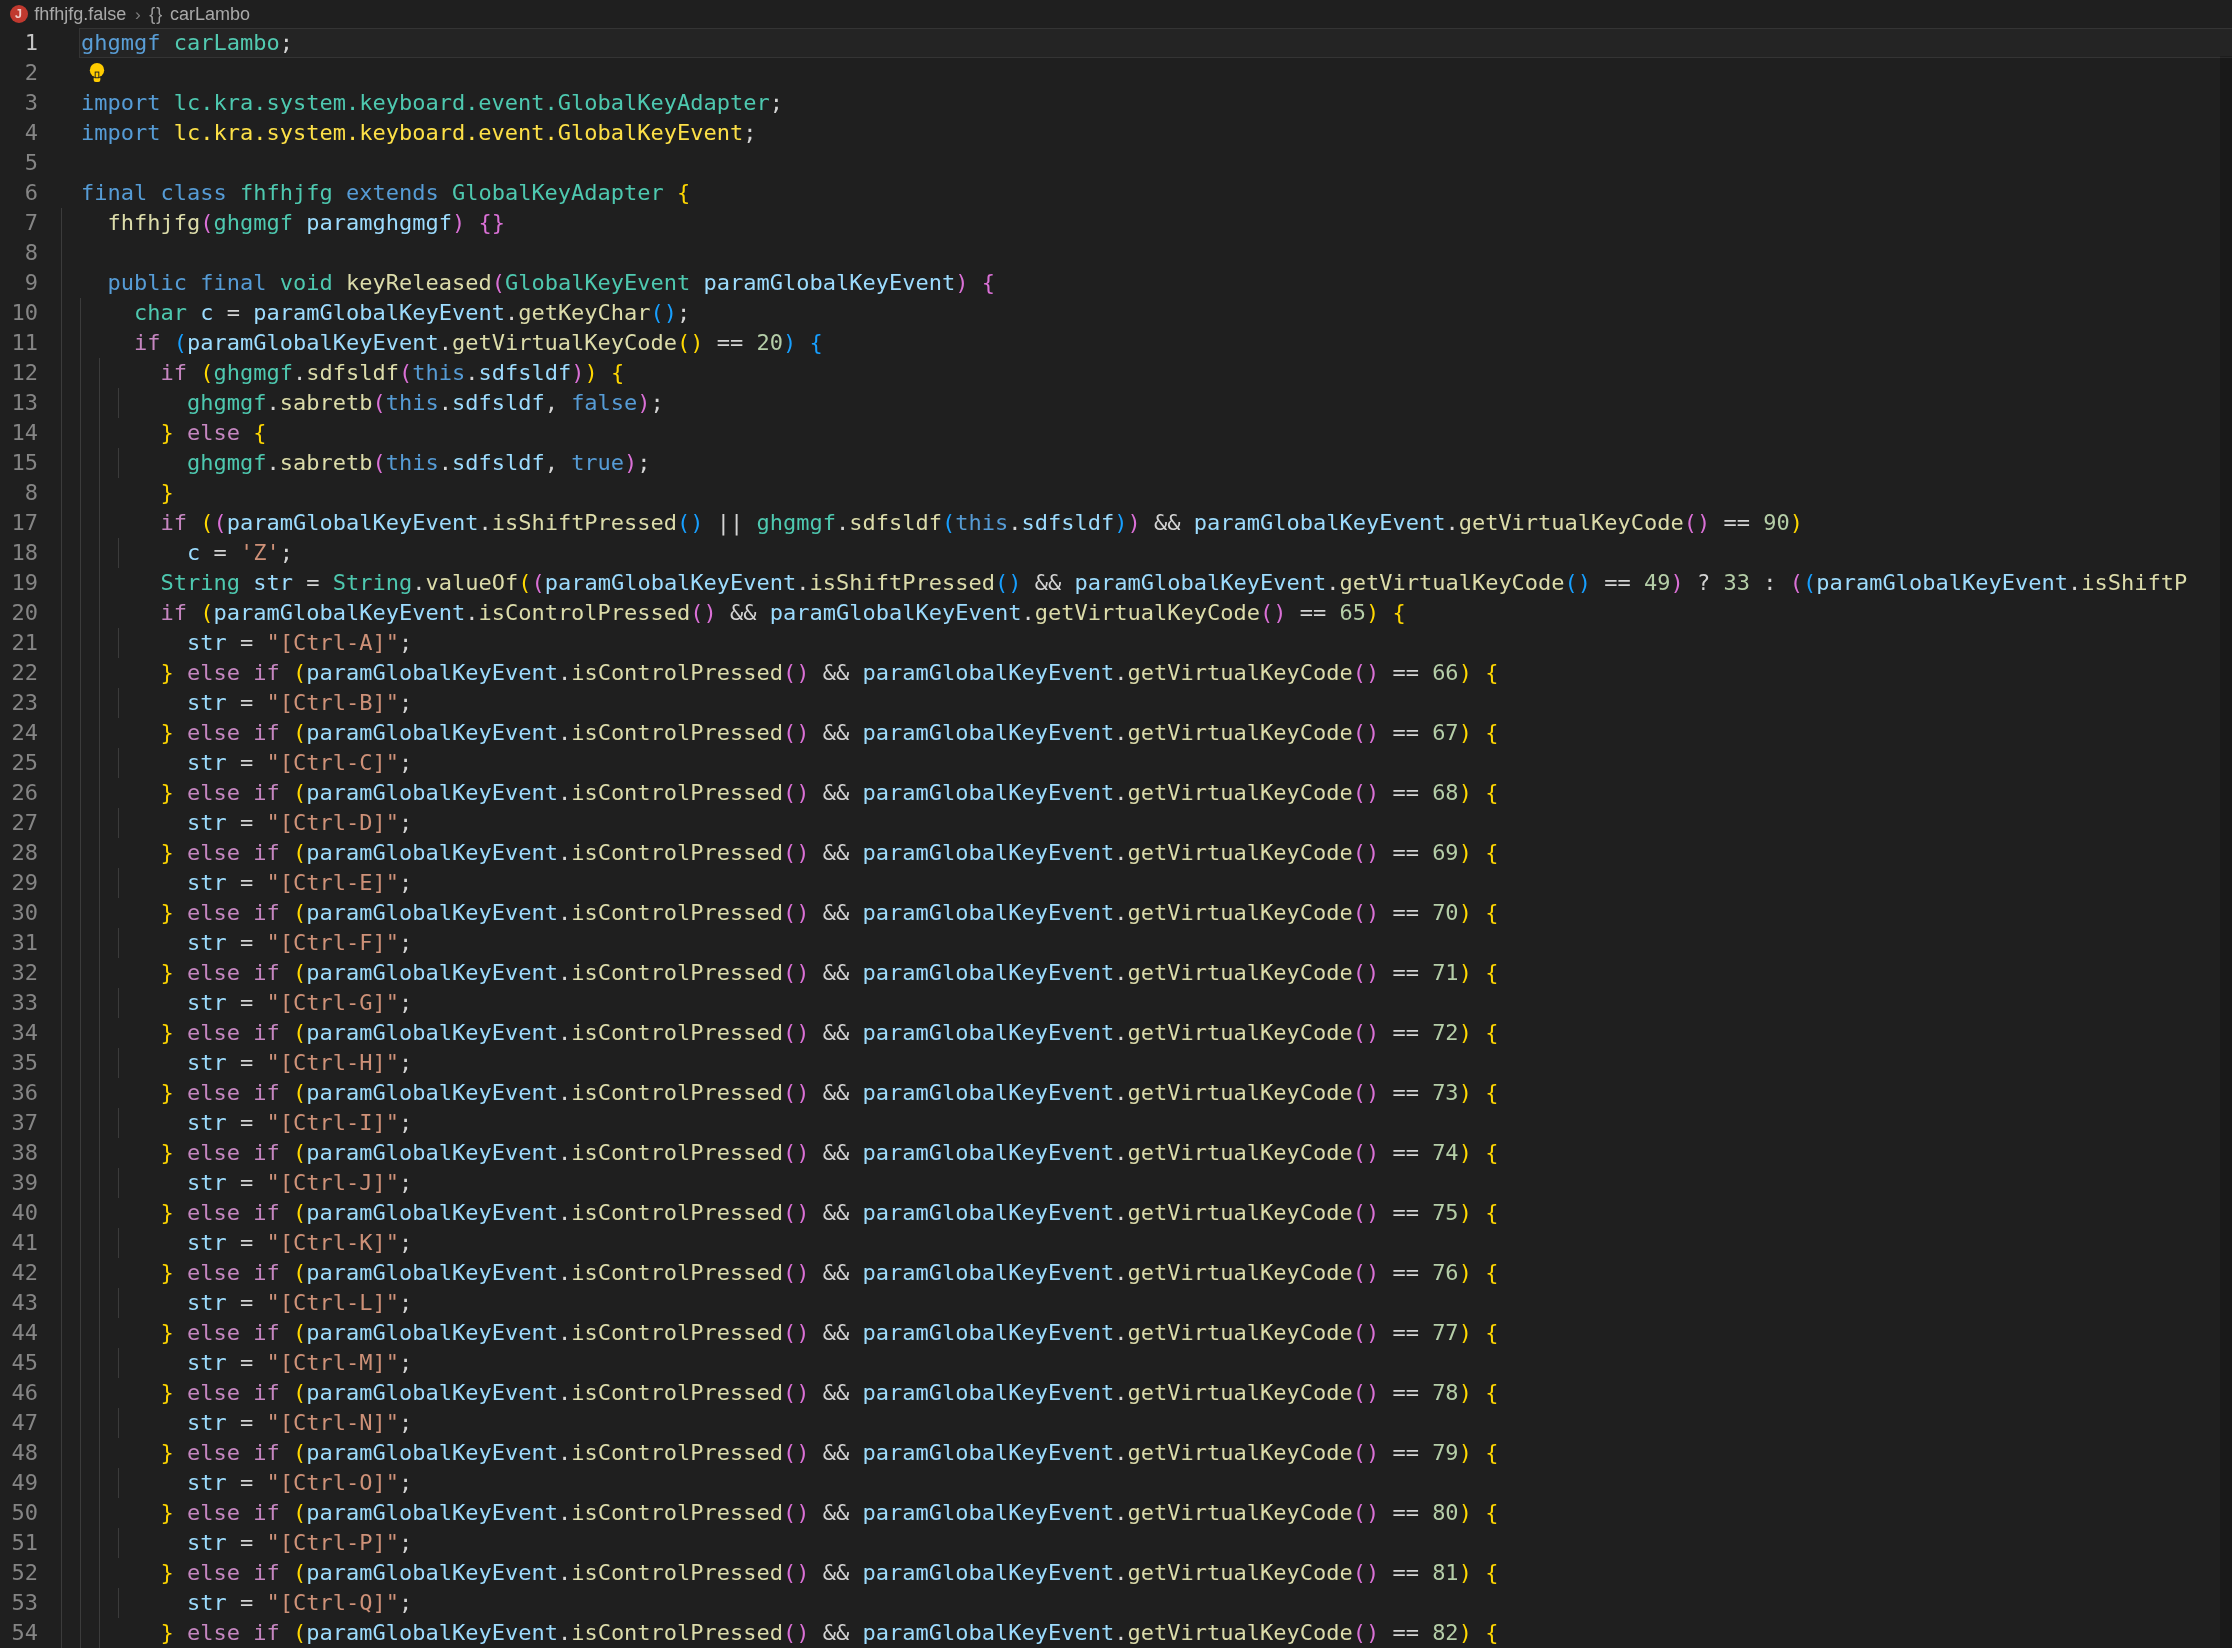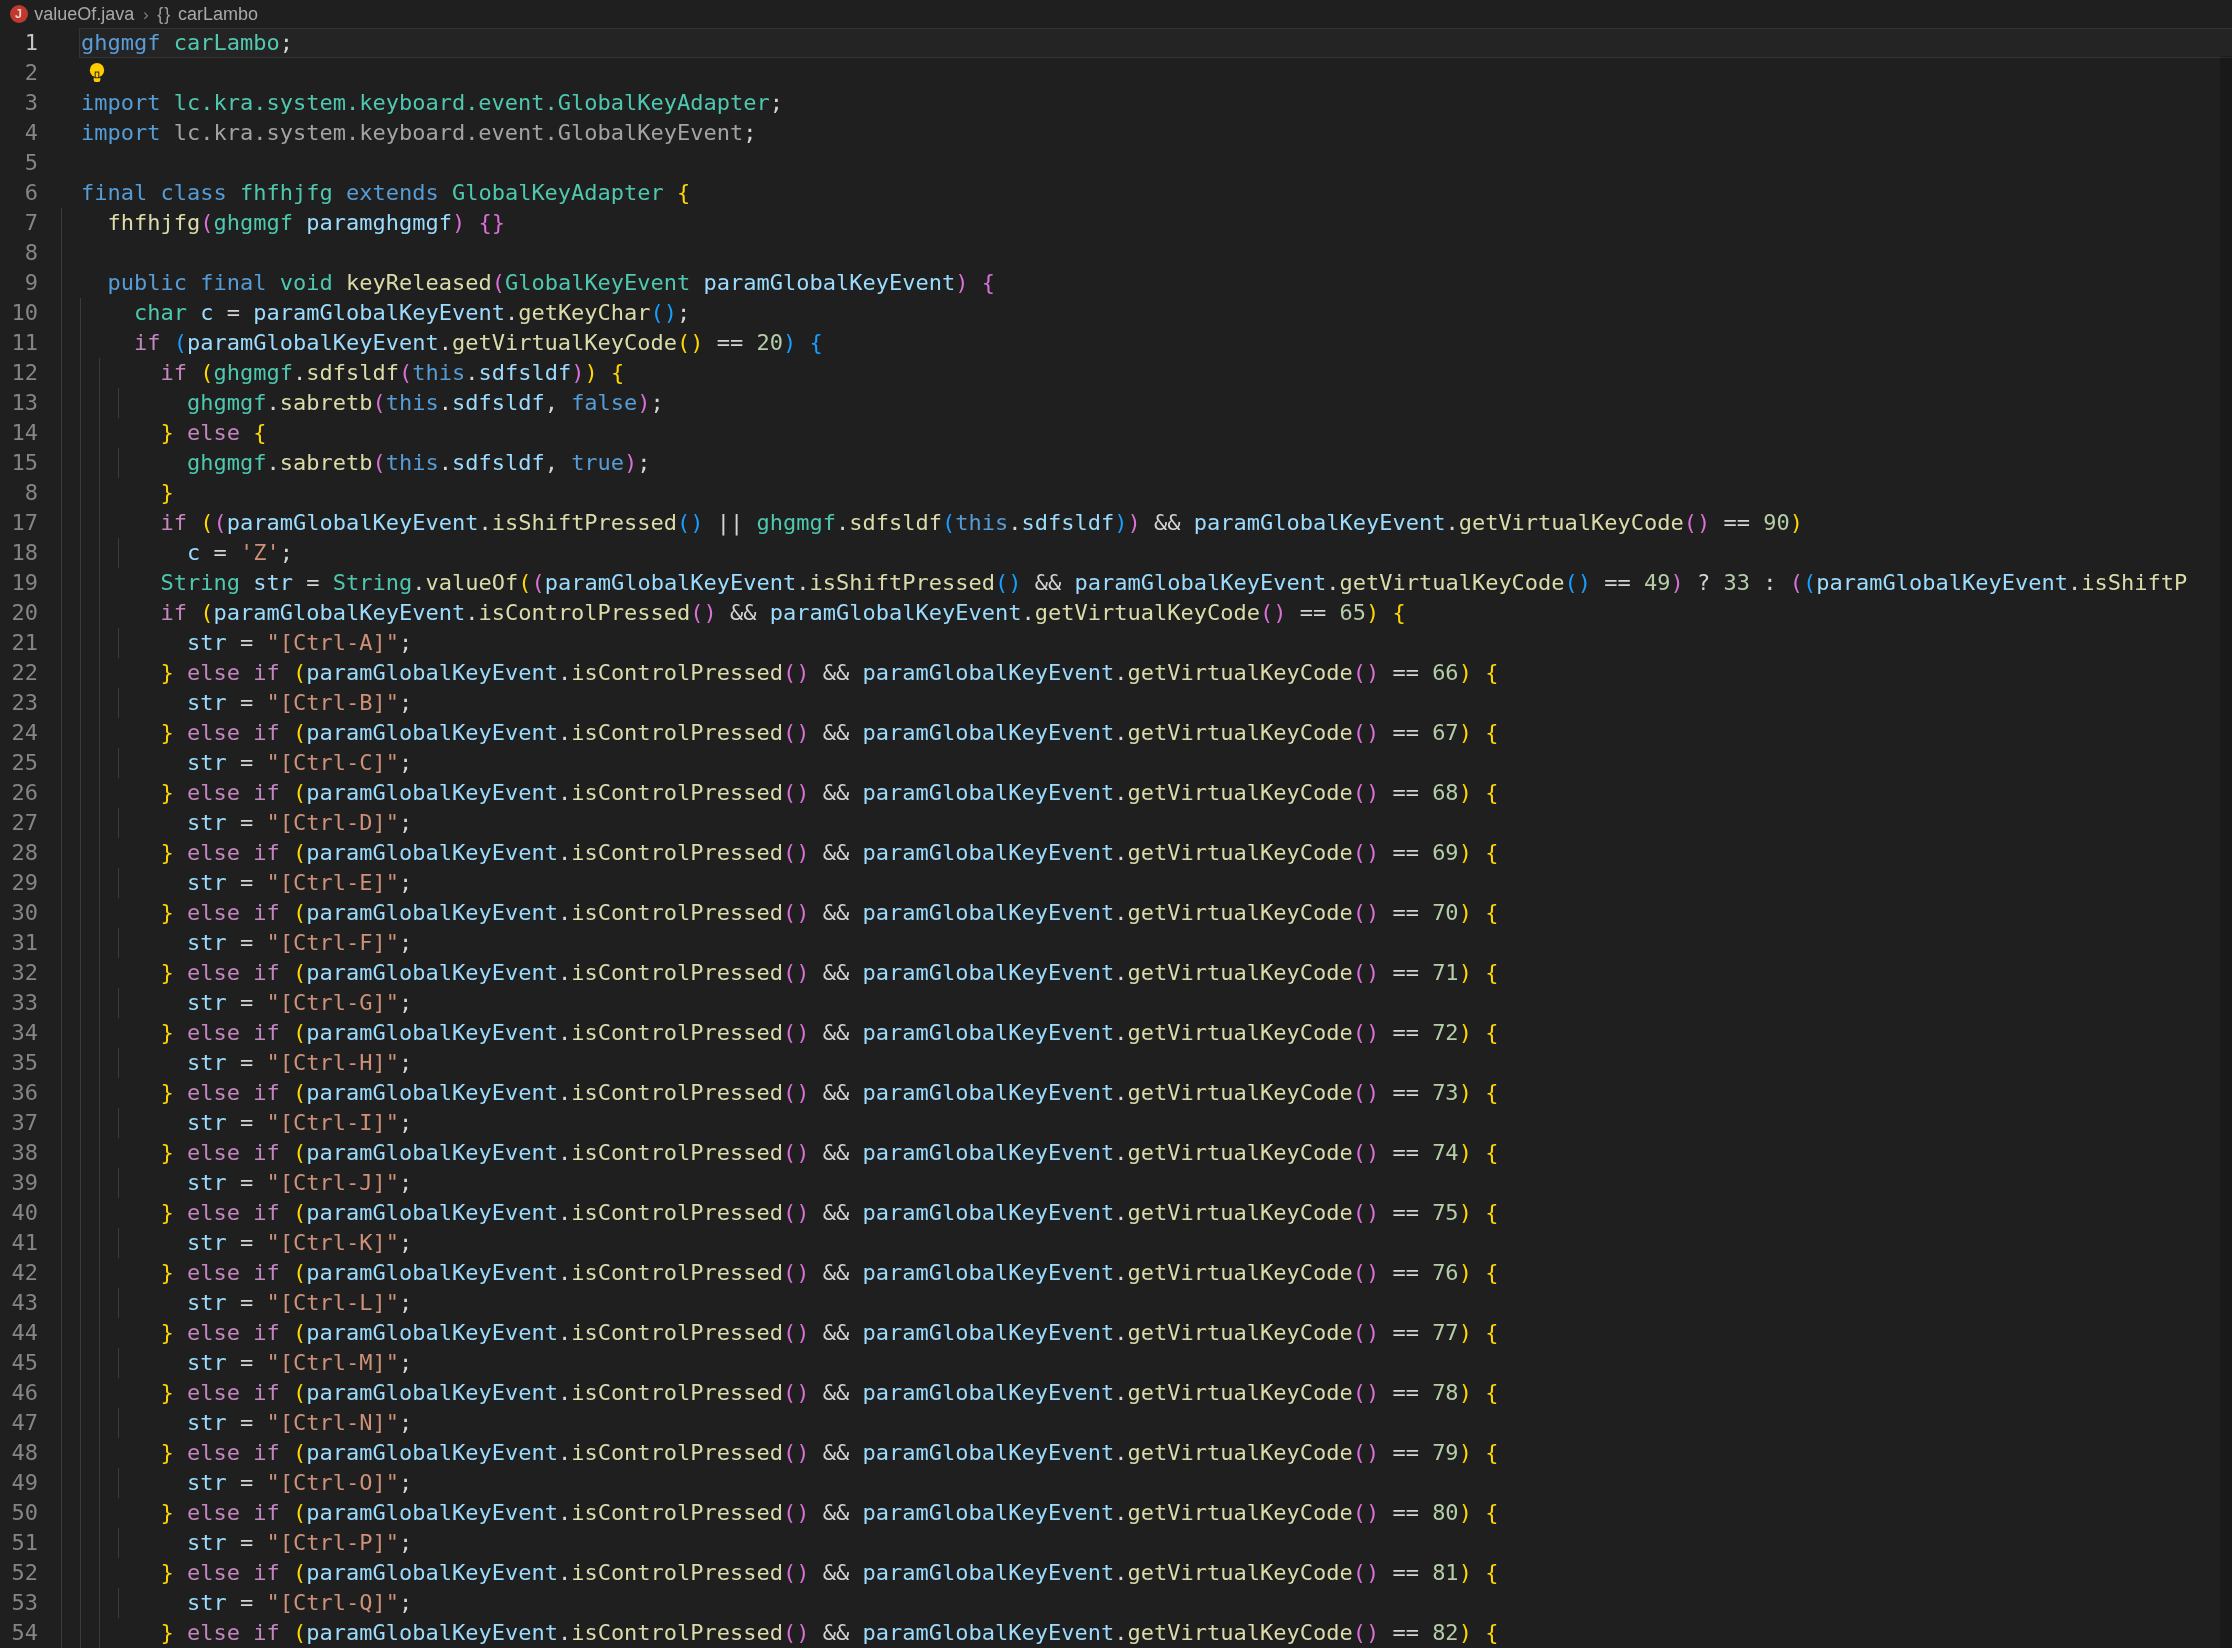--- a/index.html
+++ b/index.html
@@ -51,36 +51,36 @@
   .scroll-strip {
     position:absolute; right:0; top:28px; width:13.4px; height:1621px;
     background:rgba(0,0,0,0.18);
   }
 </style>
 </head>
 <body>
 
 <div class="breadcrumb">
   <span class="file-icon">J</span>
-  <span class="crumb">valueOf.java</span>
+  <span class="crumb">fhfhjfg.false</span>
   <span class="crumb-sep">›</span>
   <span class="ns-icon">{}</span>
   <span class="crumb">carLambo</span>
 </div>
 
 <div class="editor">
   <div id="code-lines">
       <div class="line active-row"><div class="ln active">1</div><div class="content"><span style="color: rgb(86, 156, 214);">ghgmgf</span><span style="color: rgb(212, 212, 212);"> </span><span style="color: rgb(78, 201, 176);">carLambo</span><span style="color: rgb(212, 212, 212);">;</span><span class="squiggle"></span></div></div>
       <div class="line"><div class="ln">2</div><div class="content"><span class="bulb"><svg width="20" height="22" viewBox="0 0 21 23">
               <circle cx="10.5" cy="8.5" r="7.5" fill="#ffcc00"></circle>
               <path d="M7 16.6 h7 v2.2 a2.2 2.2 0 0 1 -2.2 2.2 h-2.6 a2.2 2.2 0 0 1 -2.2 -2.2 z" fill="#ffcc00"></path>
               <rect x="8.6" y="10.5" width="3.8" height="6" fill="#ffcc00" stroke="#1f1f1f" stroke-width="1"></rect>
             </svg></span></div></div>
       <div class="line"><div class="ln">3</div><div class="content"><span style="color: rgb(86, 156, 214);">import</span><span style="color: rgb(212, 212, 212);"> </span><span style="color: rgb(78, 201, 176);">lc.kra.system.keyboard.event.GlobalKeyAdapter</span><span style="color: rgb(212, 212, 212);">;</span></div></div>
-      <div class="line"><div class="ln">4</div><div class="content"><span style="color: rgb(86, 156, 214);">import</span><span style="color: rgb(212, 212, 212);"> </span><span style="color: #a3a3a3;">lc.kra.system.keyboard.event.GlobalKeyEvent</span><span style="color: rgb(212, 212, 212);">;</span></div></div>
+      <div class="line"><div class="ln">4</div><div class="content"><span style="color: rgb(86, 156, 214);">import</span><span style="color: rgb(212, 212, 212);"> </span><span style="color: #fde047;">lc.kra.system.keyboard.event.GlobalKeyEvent</span><span style="color: rgb(212, 212, 212);">;</span></div></div>
       <div class="line"><div class="ln">5</div><div class="content"></div></div>
       <div class="line"><div class="ln">6</div><div class="content"><span style="color: rgb(86, 156, 214);">final</span><span style="color: rgb(212, 212, 212);"> </span><span style="color: rgb(86, 156, 214);">class</span><span style="color: rgb(212, 212, 212);"> </span><span style="color: rgb(78, 201, 176);">fhfhjfg</span><span style="color: rgb(212, 212, 212);"> </span><span style="color: rgb(86, 156, 214);">extends</span><span style="color: rgb(212, 212, 212);"> </span><span style="color: rgb(78, 201, 176);">GlobalKeyAdapter</span><span style="color: rgb(212, 212, 212);"> </span><span style="color: rgb(255, 215, 0);">{</span></div></div>
       <div class="line"><div class="ln">7</div><span class="guide" style="left: 61px;"></span><div class="content"><span style="color: rgb(212, 212, 212);">  </span><span style="color: rgb(220, 220, 170);">fhfhjfg</span><span style="color: rgb(218, 112, 214);">(</span><span style="color: rgb(78, 201, 176);">ghgmgf</span><span style="color: rgb(212, 212, 212);"> </span><span style="color: rgb(156, 220, 254);">paramghgmgf</span><span style="color: rgb(218, 112, 214);">)</span><span style="color: rgb(212, 212, 212);"> </span><span style="color: rgb(218, 112, 214);">{}</span></div></div>
       <div class="line"><div class="ln">8</div><span class="guide" style="left: 61px;"></span><div class="content"></div></div>
       <div class="line"><div class="ln">9</div><span class="guide" style="left: 61px;"></span><div class="content"><span style="color: rgb(212, 212, 212);">  </span><span style="color: rgb(86, 156, 214);">public</span><span style="color: rgb(212, 212, 212);"> </span><span style="color: rgb(86, 156, 214);">final</span><span style="color: rgb(212, 212, 212);"> </span><span style="color: rgb(78, 201, 176);">void</span><span style="color: rgb(212, 212, 212);"> </span><span style="color: rgb(220, 220, 170);">keyReleased</span><span style="color: rgb(218, 112, 214);">(</span><span style="color: rgb(78, 201, 176);">GlobalKeyEvent</span><span style="color: rgb(212, 212, 212);"> </span><span style="color: rgb(156, 220, 254);">paramGlobalKeyEvent</span><span style="color: rgb(218, 112, 214);">)</span><span style="color: rgb(212, 212, 212);"> </span><span style="color: rgb(218, 112, 214);">{</span></div></div>
       <div class="line"><div class="ln">10</div><span class="guide" style="left: 61px;"></span><span class="guide" style="left: 80px;"></span><div class="content"><span style="color: rgb(212, 212, 212);">    </span><span style="color: rgb(78, 201, 176);">char</span><span style="color: rgb(212, 212, 212);"> </span><span style="color: rgb(156, 220, 254);">c</span><span style="color: rgb(212, 212, 212);"> = </span><span style="color: rgb(156, 220, 254);">paramGlobalKeyEvent</span><span style="color: rgb(212, 212, 212);">.</span><span style="color: rgb(220, 220, 170);">getKeyChar</span><span style="color: rgb(23, 159, 255);">()</span><span style="color: rgb(212, 212, 212);">;</span></div></div>
       <div class="line"><div class="ln">11</div><span class="guide" style="left: 61px;"></span><span class="guide" style="left: 80px;"></span><div class="content"><span style="color: rgb(212, 212, 212);">    </span><span style="color: rgb(197, 134, 192);">if</span><span style="color: rgb(212, 212, 212);"> </span><span style="color: rgb(23, 159, 255);">(</span><span style="color: rgb(156, 220, 254);">paramGlobalKeyEvent</span><span style="color: rgb(212, 212, 212);">.</span><span style="color: rgb(220, 220, 170);">getVirtualKeyCode</span><span style="color: rgb(255, 215, 0);">()</span><span style="color: rgb(212, 212, 212);"> == </span><span style="color: rgb(181, 206, 168);">20</span><span style="color: rgb(23, 159, 255);">)</span><span style="color: rgb(212, 212, 212);"> </span><span style="color: rgb(23, 159, 255);">{</span></div></div>
       <div class="line"><div class="ln">12</div><span class="guide" style="left: 61px;"></span><span class="guide" style="left: 80px;"></span><span class="guide" style="left: 99px;"></span><div class="content"><span style="color: rgb(212, 212, 212);">      </span><span style="color: rgb(197, 134, 192);">if</span><span style="color: rgb(212, 212, 212);"> </span><span style="color: rgb(255, 215, 0);">(</span><span style="color: rgb(78, 201, 176);">ghgmgf</span><span style="color: rgb(212, 212, 212);">.</span><span style="color: rgb(220, 220, 170);">sdfsldf</span><span style="color: rgb(218, 112, 214);">(</span><span style="color: rgb(86, 156, 214);">this</span><span style="color: rgb(212, 212, 212);">.</span><span style="color: rgb(156, 220, 254);">sdfsldf</span><span style="color: rgb(218, 112, 214);">)</span><span style="color: rgb(255, 215, 0);">)</span><span style="color: rgb(212, 212, 212);"> </span><span style="color: rgb(255, 215, 0);">{</span></div></div>
       <div class="line"><div class="ln">13</div><span class="guide" style="left: 61px;"></span><span class="guide" style="left: 80px;"></span><span class="guide" style="left: 99px;"></span><span class="guide" style="left: 118px;"></span><div class="content"><span style="color: rgb(212, 212, 212);">        </span><span style="color: rgb(78, 201, 176);">ghgmgf</span><span style="color: rgb(212, 212, 212);">.</span><span style="color: rgb(220, 220, 170);">sabretb</span><span style="color: rgb(218, 112, 214);">(</span><span style="color: rgb(86, 156, 214);">this</span><span style="color: rgb(212, 212, 212);">.</span><span style="color: rgb(156, 220, 254);">sdfsldf</span><span style="color: rgb(212, 212, 212);">, </span><span style="color: rgb(86, 156, 214);">false</span><span style="color: rgb(218, 112, 214);">)</span><span style="color: rgb(212, 212, 212);">;</span></div></div>
       <div class="line"><div class="ln">14</div><span class="guide" style="left: 61px;"></span><span class="guide" style="left: 80px;"></span><span class="guide" style="left: 99px;"></span><div class="content"><span style="color: rgb(212, 212, 212);">      </span><span style="color: rgb(255, 215, 0);">}</span><span style="color: rgb(212, 212, 212);"> </span><span style="color: rgb(197, 134, 192);">else</span><span style="color: rgb(212, 212, 212);"> </span><span style="color: rgb(255, 215, 0);">{</span></div></div>

